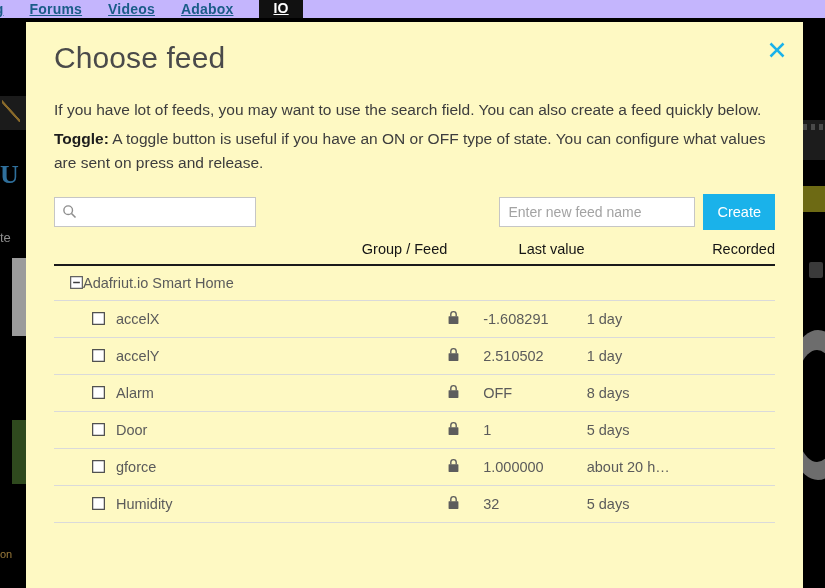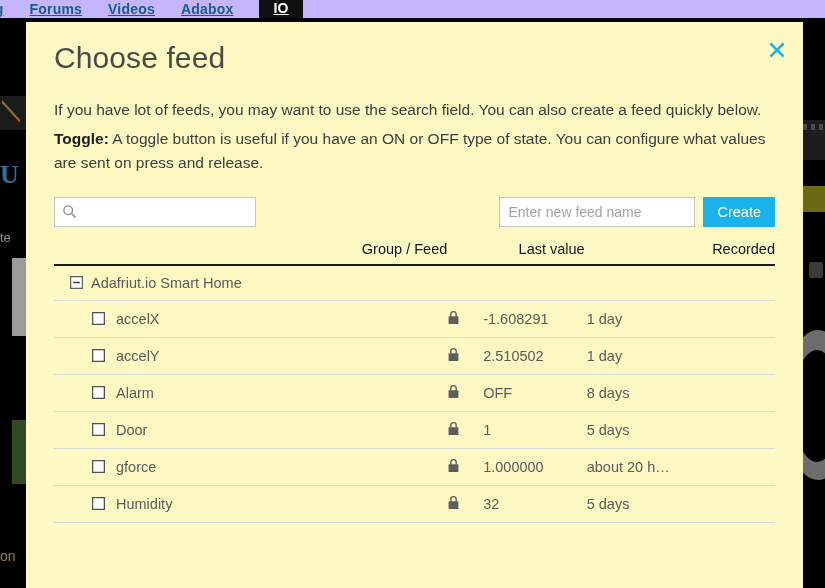--- a/index.html
+++ b/index.html
@@ -59,21 +59,21 @@
     z-index: 0;
   }
   .bg-chip.c1 { left: 0; top: 96px; width: 26px; height: 34px; background: #1b1b1b; }
   .bg-chip.c2 { left: 2px; top: 100px; width: 18px; height: 22px;
                 background: linear-gradient(48deg, transparent 44%, #8a6a2a 46%, #8a6a2a 52%, transparent 54%); }
   .bg-chip.c3 { left: 0; top: 160px; width: 26px; height: 30px;
                 color: #2f6f9b; font-size: 26px; font-weight: bold; font-family: "Liberation Serif", serif; }
   .bg-chip.c4 { left: 0; top: 230px; width: 20px; height: 16px; color: #8d8d8d; font-size: 13px; }
   .bg-chip.c5 { left: 12px; top: 258px; width: 16px; height: 78px; background: #9b9b9b; }
   .bg-chip.c6 { left: 12px; top: 420px; width: 16px; height: 64px; background: #2f4a1e; }
-  .bg-chip.c7 { left: 0; top: 548px; width: 26px; height: 18px; color: #9a7a3a; font-size: 14px; }
+  .bg-chip.c7 { left: 0; top: 548px; width: 26px; height: 18px; color: #9a7a3a; font-size: 11px; }
 
   .bg-right { position: absolute; right: 0; top: 18px; width: 22px; height: 570px; background: #000; z-index: 0; }
   .bg-rchip { position: absolute; z-index: 0; }
   .bg-rchip.r1 { right: 0; top: 120px; width: 22px; height: 40px; background: #1c1c1c; }
   .bg-rchip.r2 { right: 0; top: 124px; width: 22px; height: 6px;
                  background: repeating-linear-gradient(90deg, #4a4a4a 0 4px, transparent 4px 8px); }
   .bg-rchip.r3 { right: 0; top: 186px; width: 22px; height: 26px; background: #6d6a14; }
   .bg-rchip.r4 { right: 2px; top: 262px; width: 14px; height: 16px; background: #3a3a3a;
                  border-radius: 2px; }
   .bg-rchip.r5 { right: -28px; top: 330px; width: 70px; height: 150px;
@@ -163,21 +163,21 @@
     background: #fff;
     padding: 0 8px;
     font-size: 14px;
     font-family: "Liberation Sans", sans-serif;
     color: #333;
     outline: none;
     border-radius: 0;
   }
   .newfeed-input::placeholder { color: #a3a3a3; }
   .create-btn {
-    height: 30px;
+    height: 36px;
     padding: 0 14px;
     margin-left: 8px;
     border: 0;
     background: #1ab2ea;
     color: #fff;
     font-size: 14.5px;
     font-family: "Liberation Sans", sans-serif;
     cursor: pointer;
     border-radius: 0;
   }
@@ -207,21 +207,20 @@
   }
   .col-name  { width: 372px; }
   .col-lock  { width: 34px; }
   .col-value { width: 96px; }
   .col-rec   { width: 180px; }
 
   tr.group-row td { color: #5b5b5b; }
   tr.group-row .group-cell {
     display: flex;
     align-items: center;
-    gap: 8px;
     padding-left: 16px;
   }
   .collapse-icon {
     width: 13px; height: 13px;
     flex: 0 0 auto;
     display: inline-block;
   }
 
   tr.feed-row.selected td { background: #ececec; }
 

